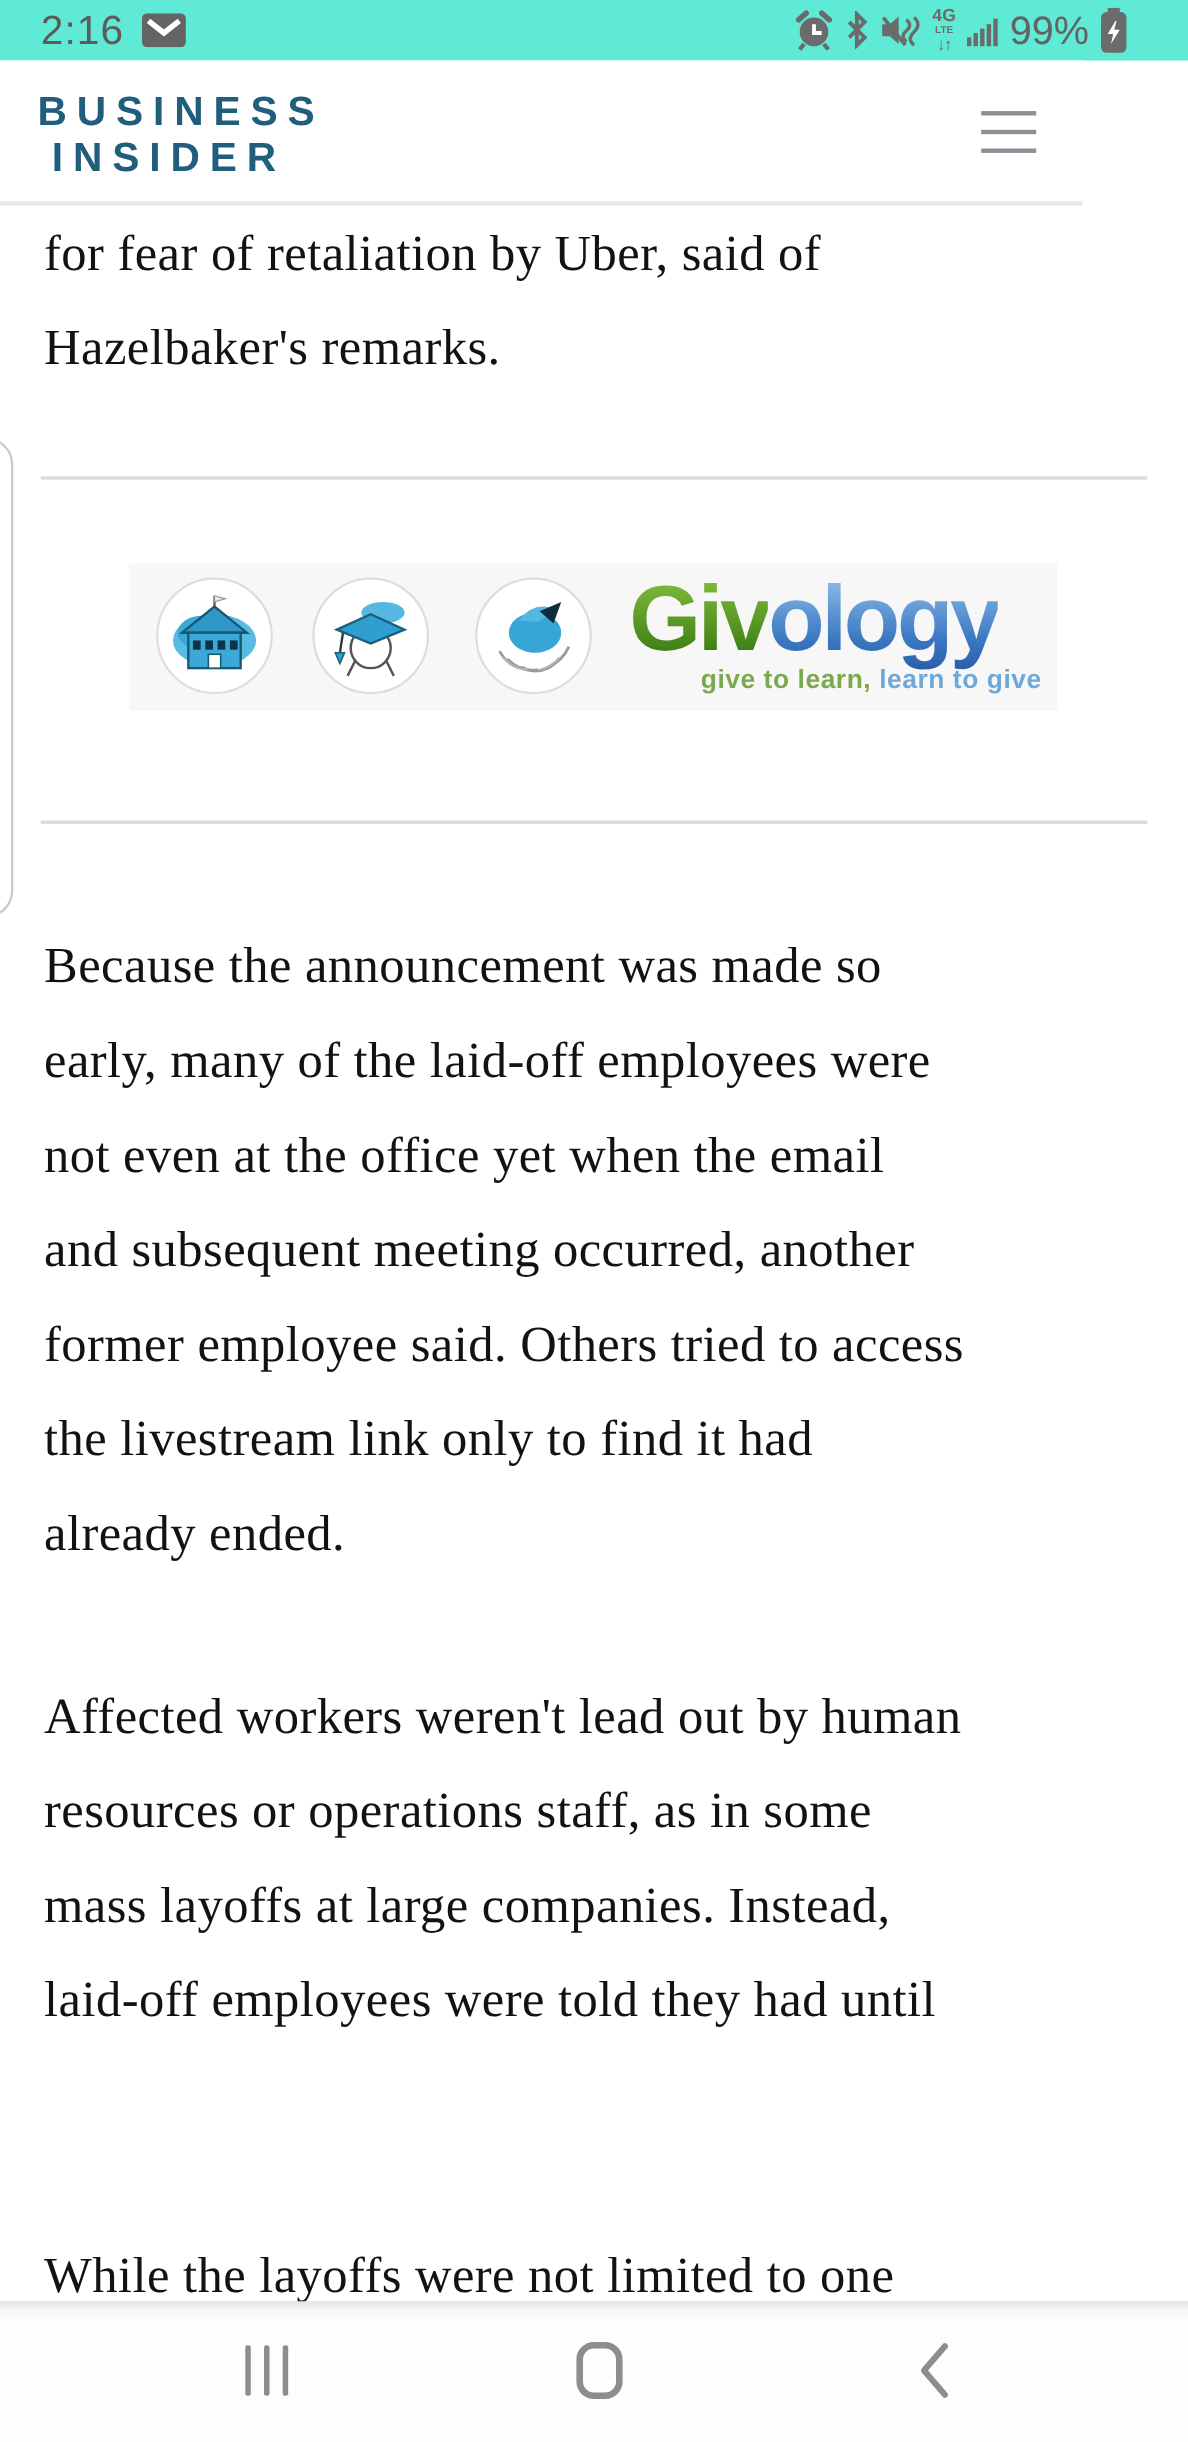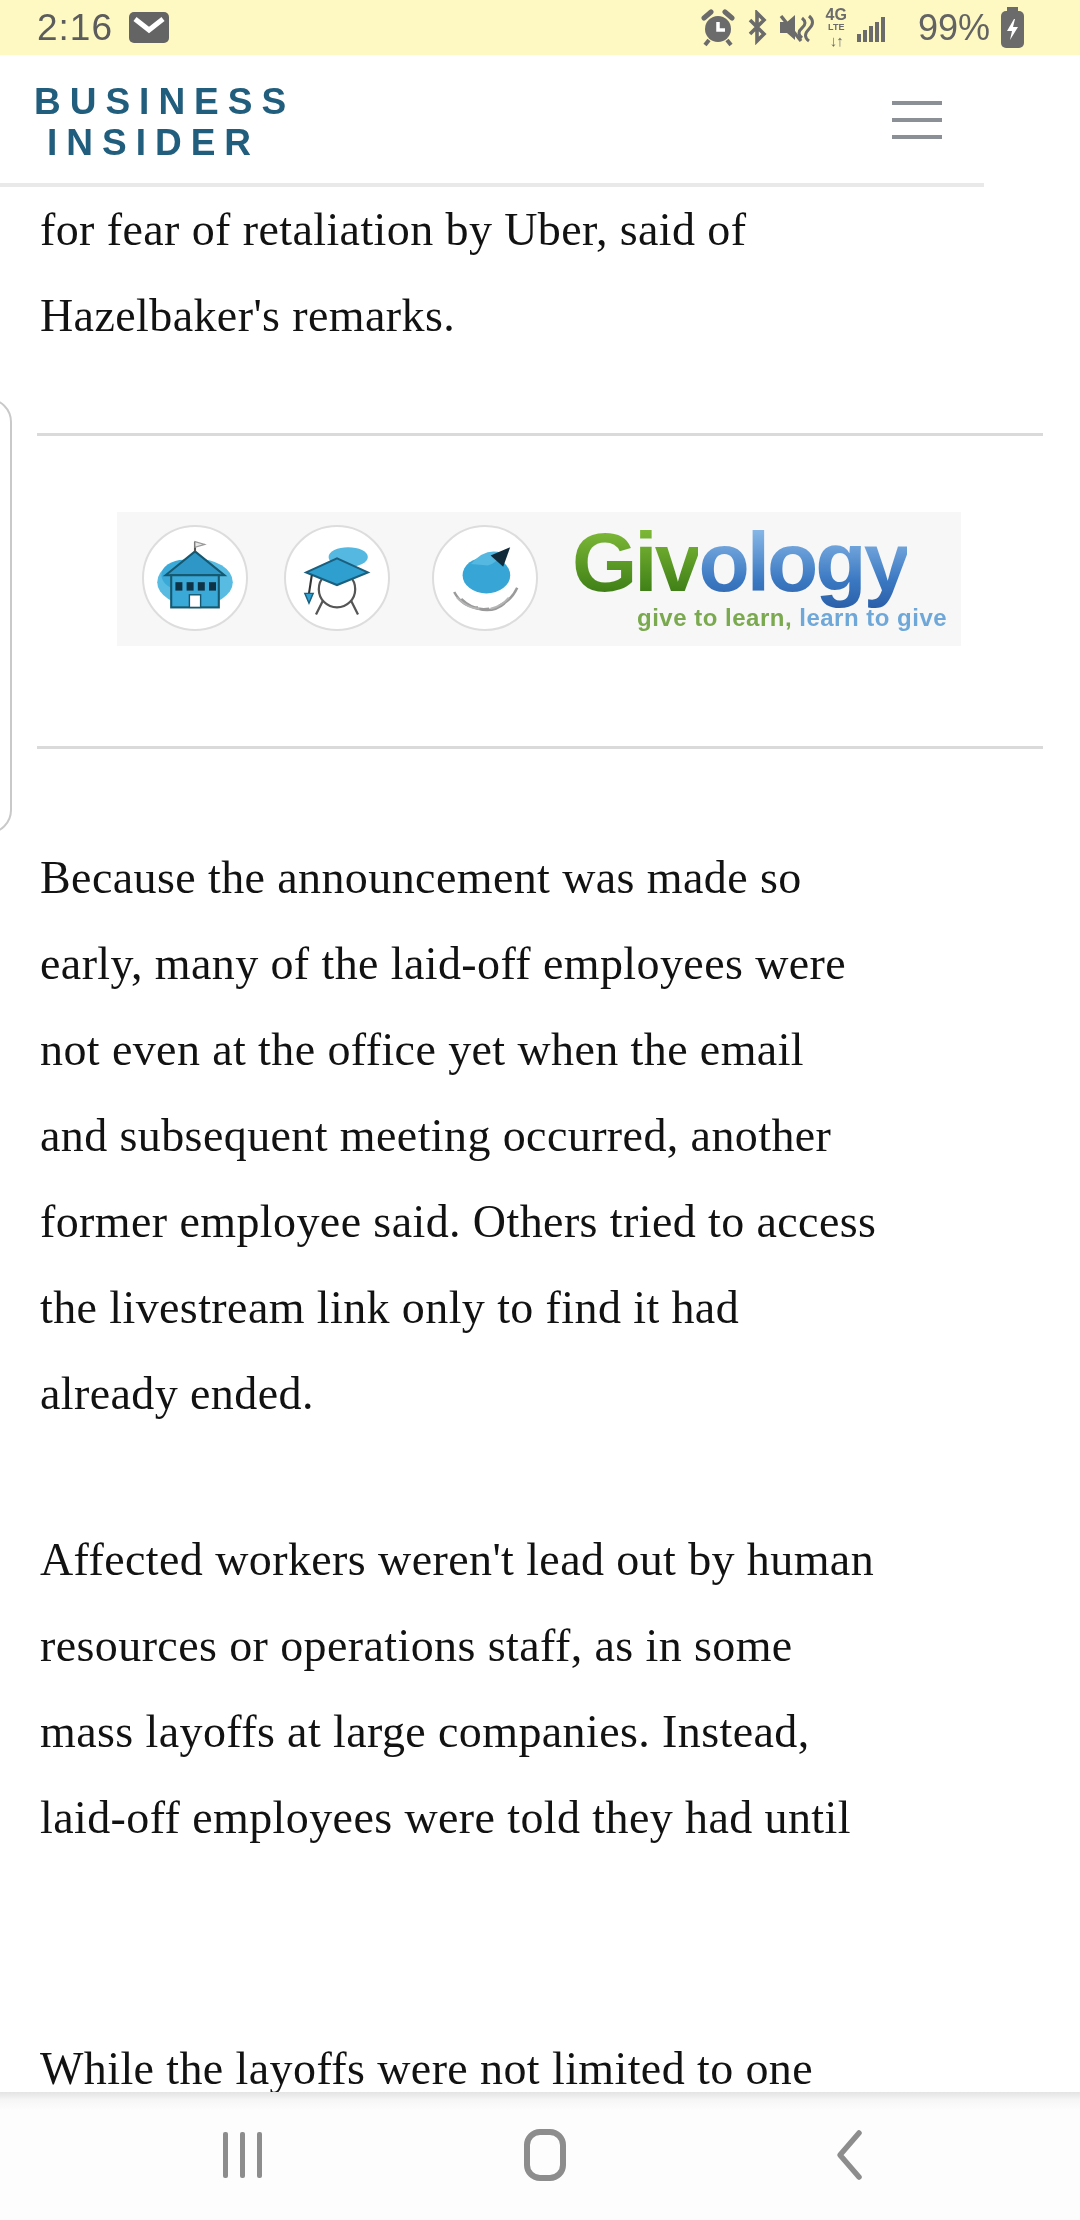--- a/index.html
+++ b/index.html
@@ -1,26 +1,26 @@
 <!DOCTYPE html>
 <html><head>
 <meta charset="utf-8">
 <style>
   html,body{margin:0;padding:0;}
   body{
     width:1080px;height:2220px;position:relative;background:#ffffff;
     font-family:"Liberation Sans",sans-serif;overflow:hidden;
   }
   
-  .statusbar{position:absolute;left:0;top:0;width:1080px;height:55px;background:#fef9c3;}
+  .statusbar{position:absolute;left:0;top:0;width:1080px;height:55px;background:#5eead4;}
   .status-left{position:absolute;left:37px;top:0;height:55px;display:flex;align-items:center;gap:16px;}
   .status-time{font-size:37px;color:#5c5c5c;letter-spacing:1px;}
   .status-right{position:absolute;right:55px;top:0;height:55px;display:flex;align-items:center;gap:10px;}
   .sicon{display:block;}
-  .battery-text{font-size:36px;color:#636363;margin-left:22px;}
+  .battery-text{font-size:36px;color:#636363;}
   .lte{display:flex;flex-direction:column;align-items:center;line-height:1;color:#6b6b6b;}
   .lte .l1{font-size:16px;font-weight:bold;letter-spacing:0;}
   .lte .l2{font-size:9px;font-weight:bold;}
   .lte .l3{font-size:15px;letter-spacing:-1px;margin-top:1px;}
   
   .header{position:absolute;left:0;top:55px;width:984px;height:128px;background:#fff;border-bottom:4px solid #e9e9e9;}
   .logo{position:absolute;left:34px;top:26px;color:#215d7c;font-weight:bold;font-size:37px;letter-spacing:9px;line-height:41px;cursor:pointer;}
   .logo .line2{padding-left:13px;}
   .hamburger{position:absolute;right:42px;top:46px;width:50px;cursor:pointer;}
   .hamburger .bar{width:50px;height:4px;background:#8a9096;margin-bottom:13px;}

